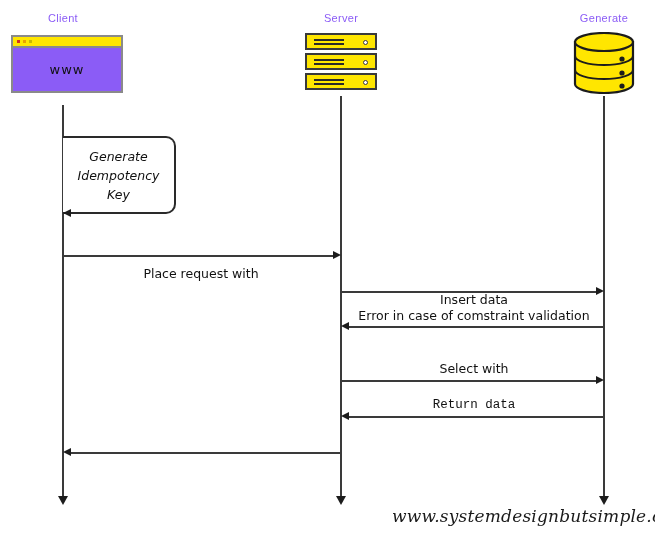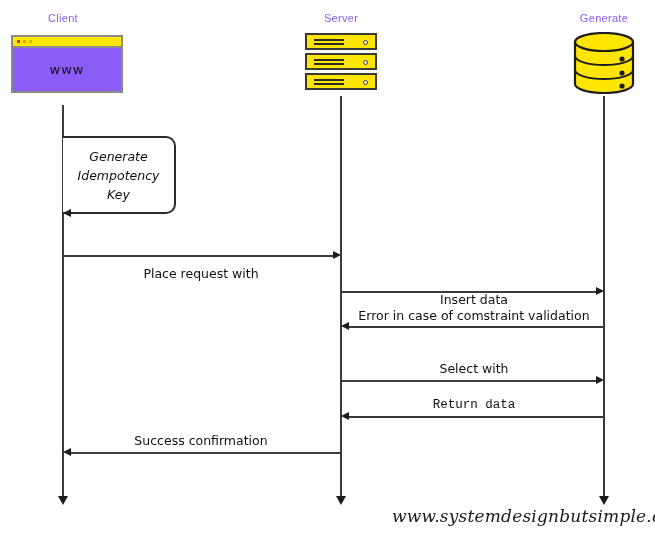--- a/index.html
+++ b/index.html
@@ -267,19 +267,18 @@
   <div class="arrow-l" style="left:341px; top:322px;"></div>
 
   <div class="msg-label" style="left:474px; top:361px;">Select with</div>
   <div class="msg-line" style="left:341px; top:380px; width:255px;"></div>
   <div class="arrow-r" style="left:596px; top:376px;"></div>
 
   <div class="msg-label" style="left:474px; top:397px;font-family:Liberation Mono, monospace;">Return data</div>
   <div class="msg-line" style="left:349px; top:416px; width:255px;"></div>
   <div class="arrow-l" style="left:341px; top:412px;"></div>
 
-  <div class="msg-label" style="left:201px; top:433px;">Success confirmation</div>
   <div class="msg-line" style="left:71px; top:452px; width:270px;"></div>
   <div class="arrow-l" style="left:63px; top:448px;"></div>
 
   <div class="watermark" style="left:392px; top:506px;">www.systemdesignbutsimple.com</div>
 
 </div>
 
 </body></html>

